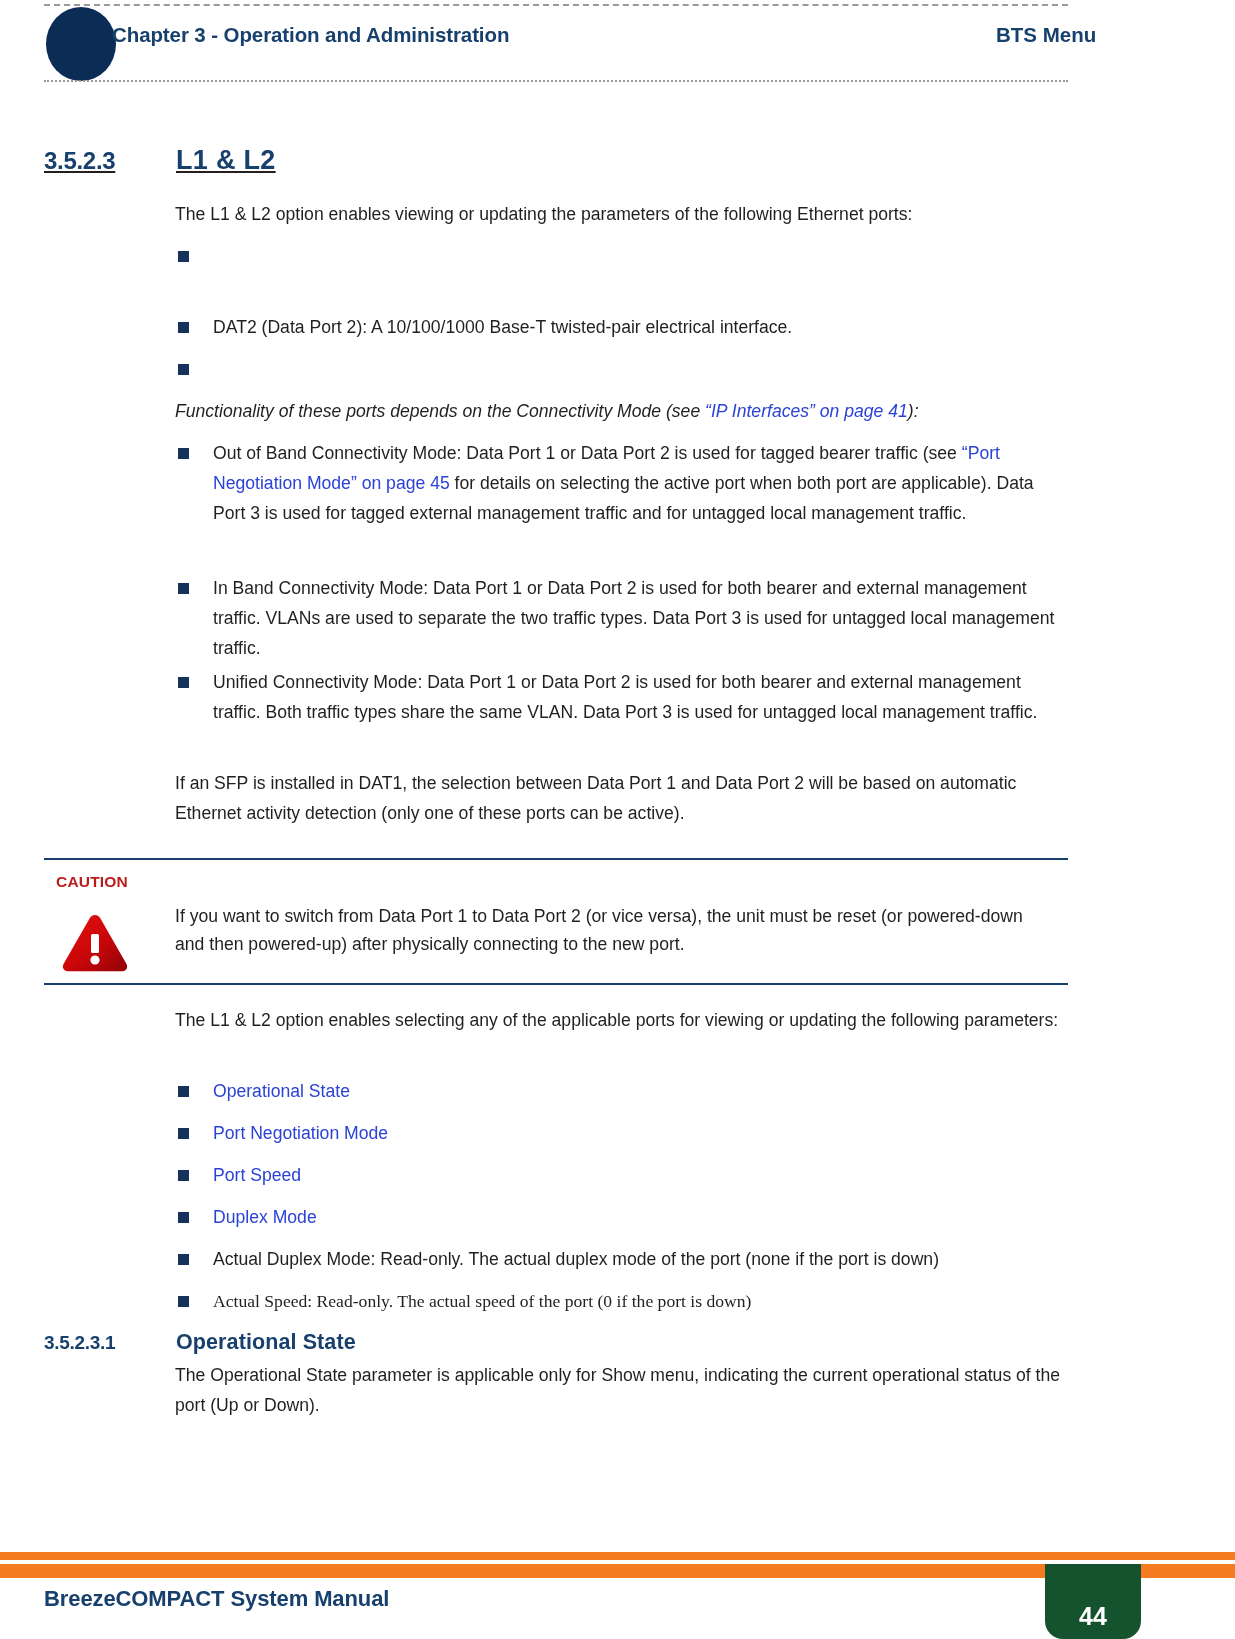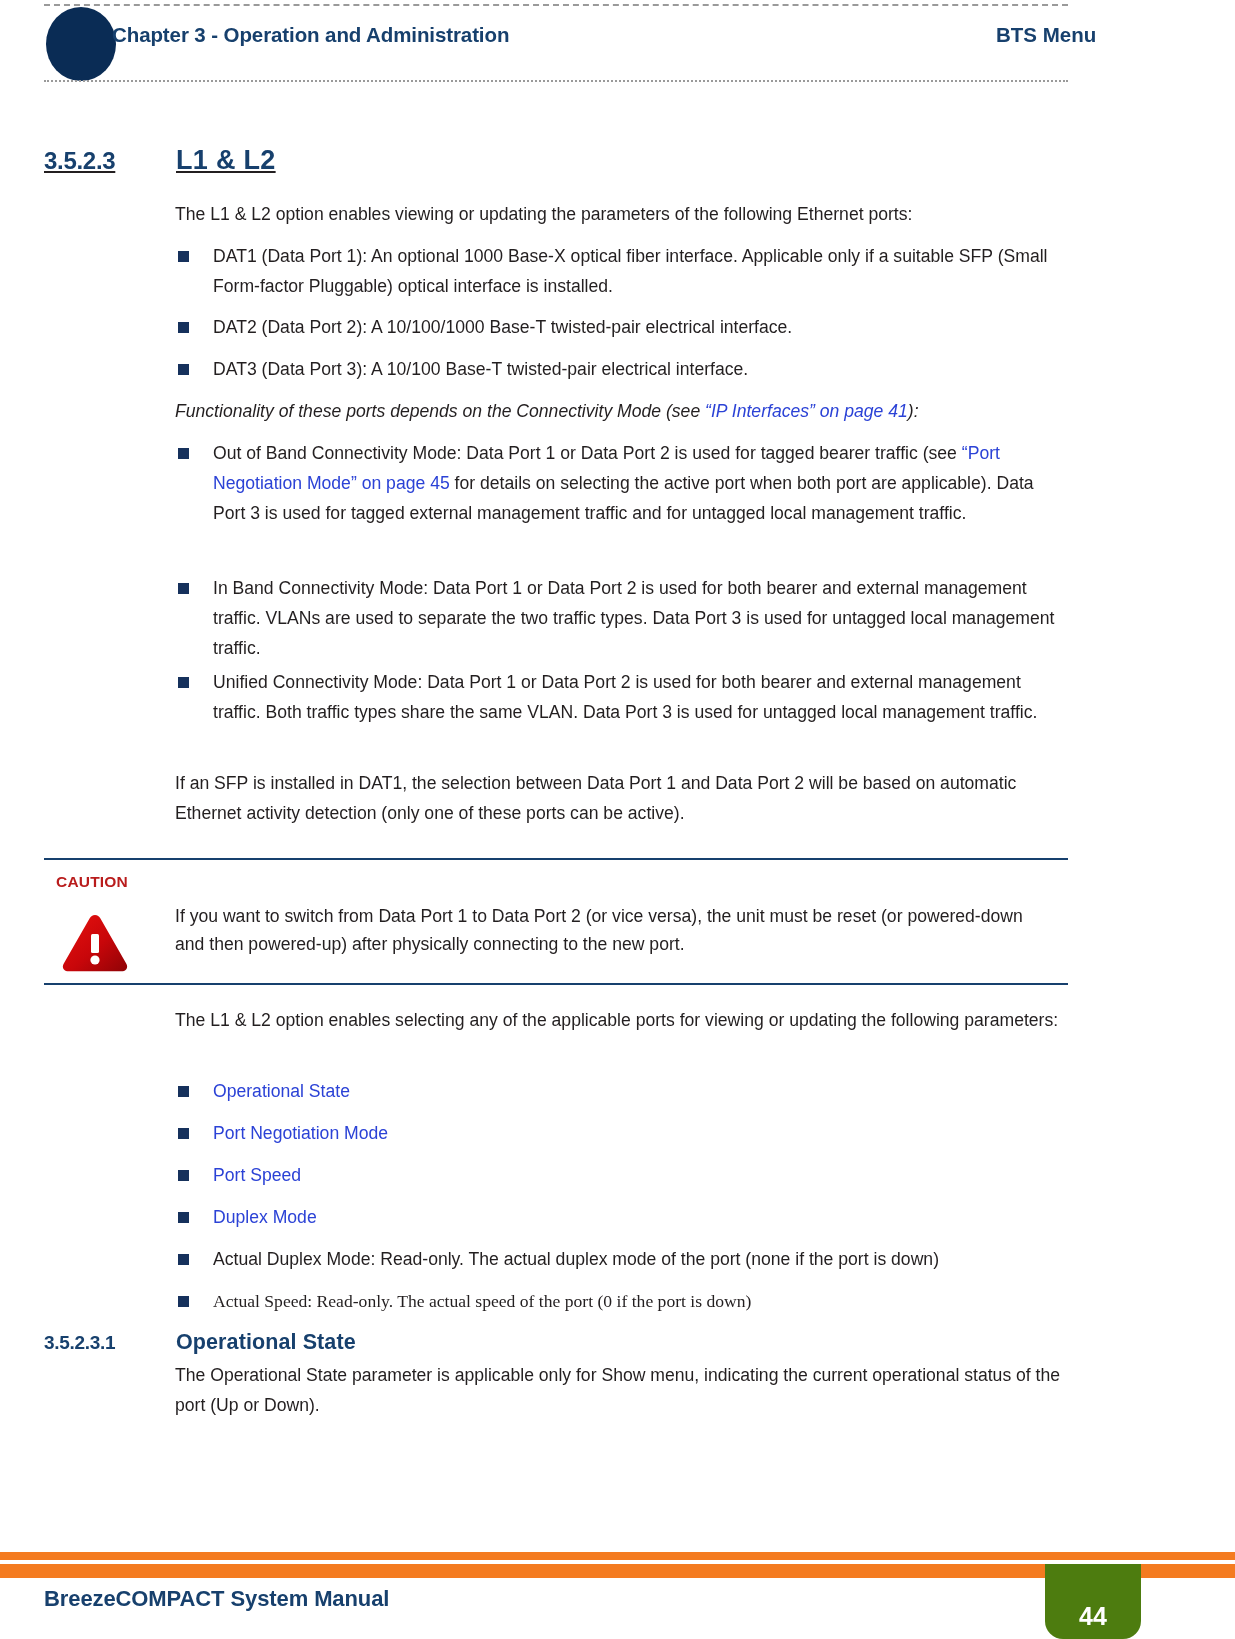--- a/index.html
+++ b/index.html
@@ -208,21 +208,21 @@
     color: #17406d;
     letter-spacing: -0.1px;
     white-space: nowrap;
   }
   .footer-page-tab {
     position: absolute;
     left: 1045px;
     top: 12px;
     width: 96px;
     height: 75px;
-    background: #4d7c0f;
+    background: #14532d;
     border-bottom-left-radius: 18px;
     border-bottom-right-radius: 18px;
   }
   .footer-page-num {
     position: absolute;
     left: 0; top: 38px;
     width: 96px;
     text-align: center;
     font-size: 25px;
     font-weight: bold;
@@ -244,29 +244,27 @@
 
   <div class="h3-block" style="top:145px;">
     <span class="h3-num">3.5.2.3</span>
     <span class="h3-title">L1 &amp; L2</span>
   </div>
 
   <div class="para" style="top:199px;">The L1 &amp; L2 option enables viewing or updating the parameters of the following Ethernet ports:</div>
 
   <div class="bullet-item" style="top:241px;">
     <span class="bullet-square"></span>
-    <span>DAT1 (Data Port 1): An optional 1000 Base-X optical fiber interface. Applicable only if a suitable SFP (Small Form-factor Pluggable) optical interface is installed.</span>
   </div>
   <div class="bullet-item" style="top:312px;">
     <span class="bullet-square"></span>
     <span>DAT2 (Data Port 2): A 10/100/1000 Base-T twisted-pair electrical interface.</span>
   </div>
   <div class="bullet-item" style="top:354px;">
     <span class="bullet-square"></span>
-    <span>DAT3 (Data Port 3): A 10/100 Base-T twisted-pair electrical interface.</span>
   </div>
 
   <div class="para" style="top:396px;font-style:italic;">
     <span>Functionality of these ports depends on the Connectivity Mode (see </span><a class="doclink" href="#">“IP Interfaces” on page 41</a><span>):</span>
   </div>
 
   <div class="bullet-item" style="top:438px;">
     <span class="bullet-square"></span>
     <span>Out of Band Connectivity Mode: Data Port 1 or Data Port 2 is used for tagged bearer traffic (see </span><a class="doclink" href="#">“Port Negotiation Mode” on page 45</a><span> for details on selecting the active port when both port are applicable). Data Port 3 is used for tagged external management traffic and for untagged local management traffic.</span>
   </div>

